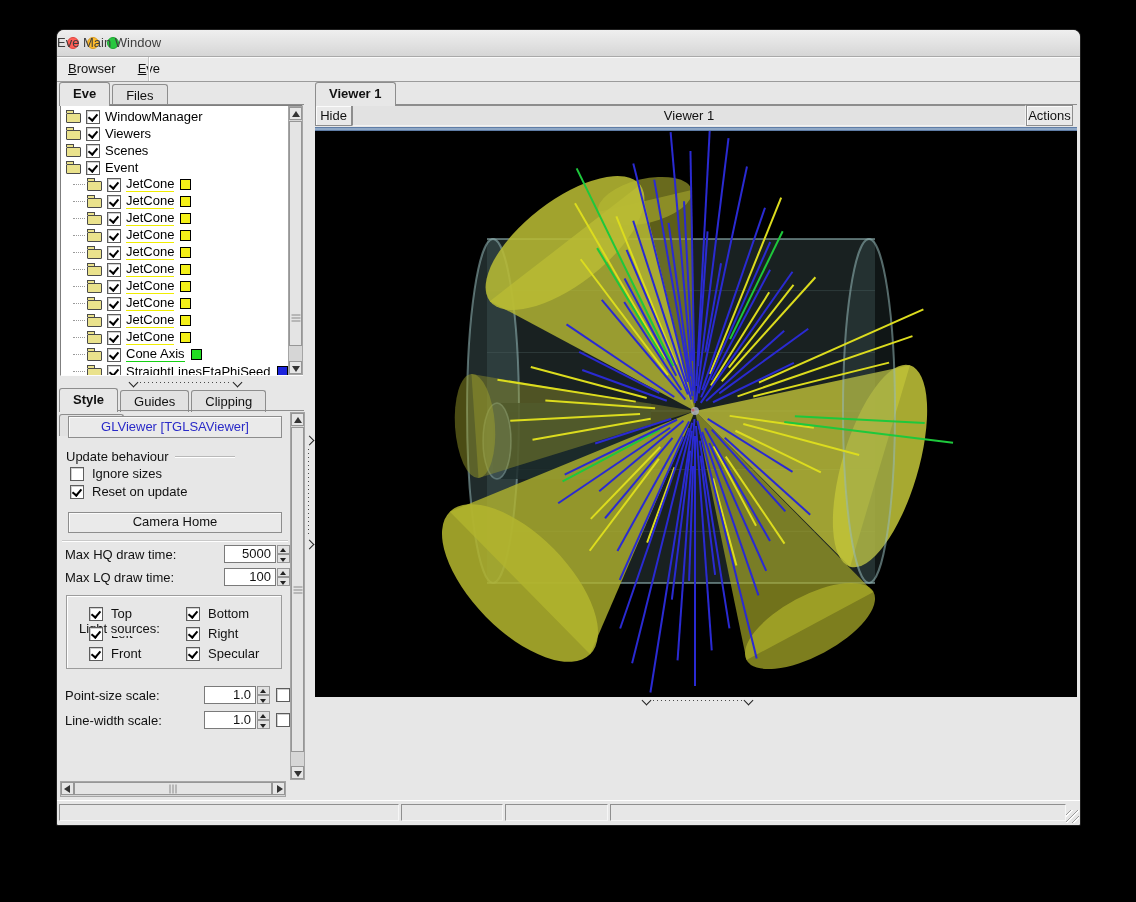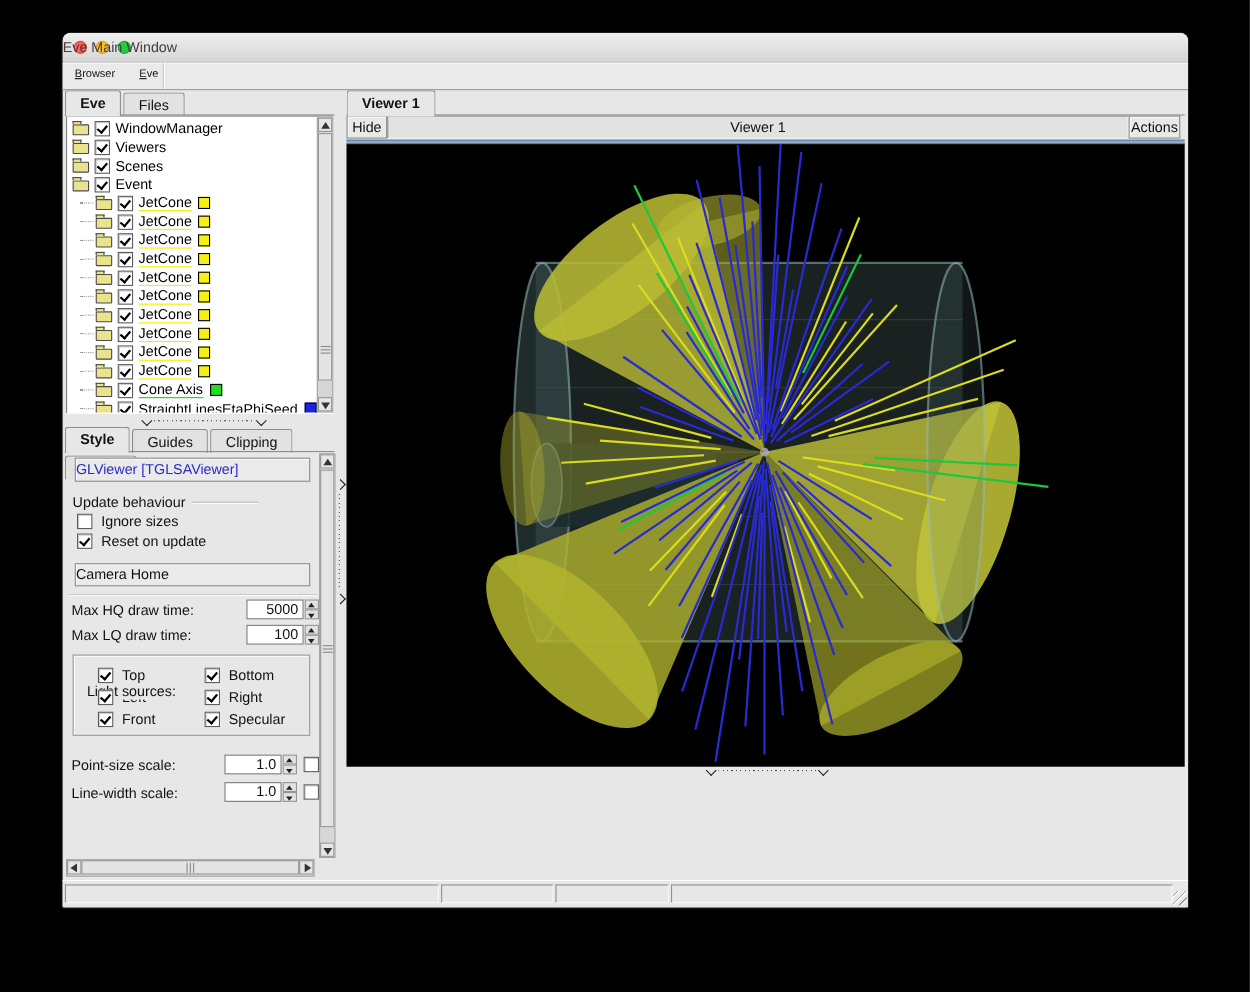--- a/index.html
+++ b/index.html
@@ -7,21 +7,21 @@
   .window{position:absolute;left:57px;top:30px;width:1023px;height:795px;background:#e7e7e7;border-radius:7px 7px 1px 1px;box-shadow:0 0 0 1px rgba(40,40,40,.8),0 8px 28px rgba(0,0,0,.7);}
   
   .titlebar{position:absolute;left:0;top:0;right:0;height:26px;background:linear-gradient(#efefef,#d6d6d6);border-bottom:1px solid #a9a9a9;border-radius:7px 7px 0 0;}
   .tl{position:absolute;top:7px;width:12px;height:12px;border-radius:50%;box-sizing:border-box;}
   .tl.red{left:10px;background:#ff5f57;border:1px solid #e0443e;}
   .tl.yellow{left:30px;background:#febc2e;border:1px solid #d89b21;}
   .tl.green{left:50px;background:#28c840;border:1px solid #1da631;}
   .wtitle{position:absolute;left:0;right:0;top:0;height:26px;line-height:26px;text-align:left;font-size:13px;color:#3e3e3e;}
   
   .menubar{position:absolute;left:0;top:27px;right:0;height:24px;background:#eaeaea;border-bottom:1px solid #9b9b9b;box-shadow:inset 0 1px 0 #fafafa;}
-  .menu-item{display:inline-block;padding:4px 11px 0 11px;font-size:10px;color:#101010;height:20px;}
+  .menu-item{display:inline-block;padding:4px 11px 0 11px;font-size:13px;color:#101010;height:20px;}
   .menu-item u{text-decoration:underline;}
   .menu-endsep{position:absolute;left:91px;top:0;bottom:0;width:1px;background:#c6c6c6;box-shadow:1px 0 0 #fff;}
   
   .tabbar{position:absolute;height:23px;}
   .tabline{position:absolute;height:1px;background:#8d8d8d;z-index:1;}
   .tab{position:relative;display:inline-block;height:21px;line-height:21px;padding:0 13px;font-size:13px;color:#111;background:#e2e2e2;border:1px solid #8d8d8d;border-bottom:none;border-radius:3px 3px 0 0;margin-right:2px;top:2px;z-index:0;}
   .tab.active{background:#e7e7e7;height:23px;line-height:22px;top:0;z-index:2;font-weight:bold;}
   
   .tree{position:absolute;left:3px;top:75px;width:243px;height:271px;background:#fff;border:1px solid;border-color:#7f7f7f #fdfdfd #fdfdfd #7f7f7f;overflow:hidden;box-sizing:border-box;padding-top:2px;}
   .trow{height:17px;display:flex;align-items:center;white-space:nowrap;padding-left:4px;}
@@ -47,21 +47,21 @@
   .grip-h{position:absolute;left:50%;top:50%;transform:translate(-50%,-50%);width:9px;height:5px;border-top:1px solid #8a8a8a;border-bottom:1px solid #8a8a8a;background:linear-gradient(#8a8a8a,#8a8a8a) center/100% 1px no-repeat;}
   .grip-v{position:absolute;left:50%;top:50%;transform:translate(-50%,-50%);width:5px;height:9px;border-left:1px solid #8a8a8a;border-right:1px solid #8a8a8a;background:linear-gradient(90deg,#8a8a8a,#8a8a8a) center/1px 100% no-repeat;}
   
   .dotline-h{position:absolute;height:1px;background-image:repeating-linear-gradient(90deg,#4a4a4a 0 1px,transparent 1px 4px);}
   .dotline-v{position:absolute;width:1px;background-image:repeating-linear-gradient(#4a4a4a 0 1px,transparent 1px 4px);}
   .chev{position:absolute;width:6px;height:6px;border-right:1.6px solid #222;border-bottom:1.6px solid #222;}
   .chev.down{transform:rotate(45deg);}
   .chev.right{transform:rotate(-45deg);}
   
   .stylewrap{position:absolute;left:3px;top:382px;width:230px;height:368px;overflow:hidden;}
-  .flatbtn{height:19px;line-height:18px;background:#eaeaea;border:1px solid #8d8d8d;box-shadow:inset 1px 1px 0 #fbfbfb;text-align:left;font-size:13px;color:#111;margin:12px 8px 0 8px;}
+  .flatbtn{height:19px;line-height:18px;background:#eaeaea;border:1px solid #8d8d8d;box-shadow:inset 1px 1px 0 #fbfbfb;text-align:center;font-size:13px;color:#111;margin:12px 8px 0 8px;}
   .glbtn{color:#2a2ac8;margin-top:4px;height:20px;line-height:19px;}
   .grouphead{display:flex;align-items:center;margin:11px 6px 0 6px;font-size:13px;color:#111;}
   .grouphead .hl{flex:0 0 60px;height:1px;background:#b9b9b9;box-shadow:0 1px 0 #fff;margin-left:6px;}
   .checkrow{display:flex;align-items:center;height:17px;margin:1px 0 0 8px;font-size:13px;color:#111;}
   .checkrow .cb{margin-right:8px;}
   .sep{height:1px;background:#c9c9c9;box-shadow:0 1px 0 #fff;margin:7px 2px 0 2px;}
   .spinrow{display:flex;align-items:center;height:20px;margin:3px 0 0 5px;font-size:13px;color:#111;}
   .spinrow .lbl{flex:0 0 auto;}
   .spin{display:inline-flex;margin-left:auto;}
   .spin .val{width:42px;height:16px;line-height:16px;border:1px solid #7a7a7a;background:#fff;font-size:13px;text-align:right;padding:0 4px;}

